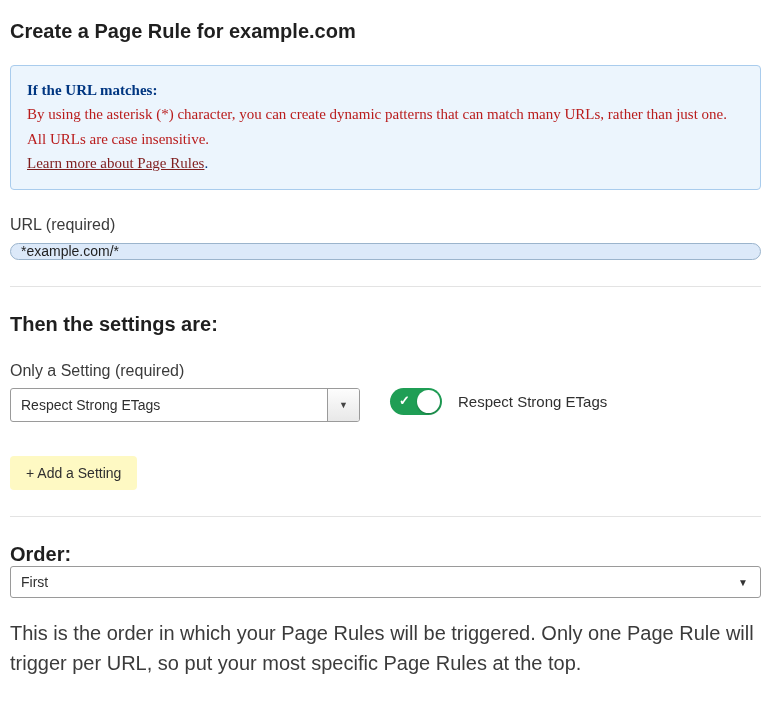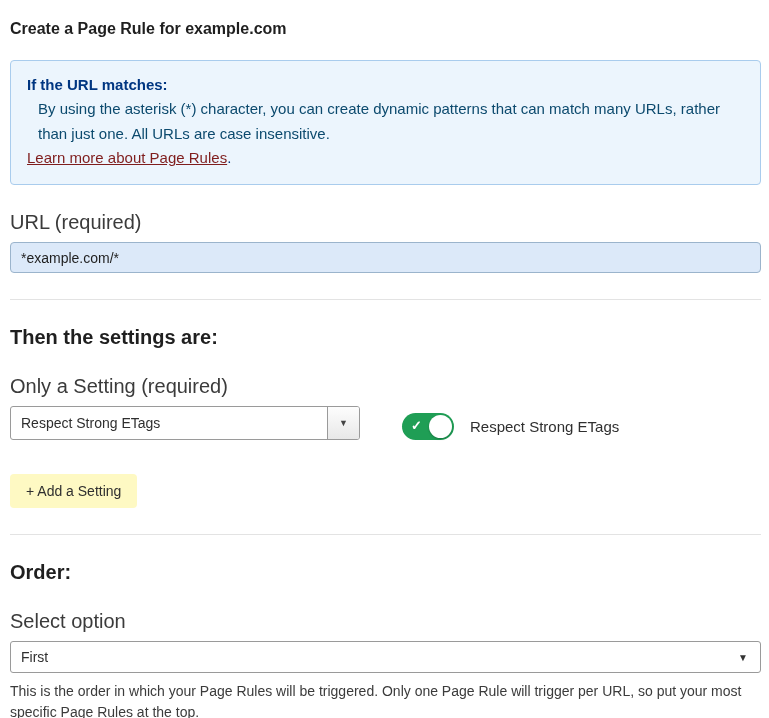--- a/index.html
+++ b/index.html
@@ -7,81 +7,81 @@
   body {
     font-family: "Liberation Sans", sans-serif;
     background: #ffffff;
     color: #313131;
     position: relative;
   }
   .page {
     padding: 10px 8px 0 10px;
   }
   .page-title {
-    font-size: 16px;
+    font-size: 20px;
     font-weight: bold;
     color: #1f1f1f;
     margin: 10px 0 22px 0;
   }
   
   .info-box {
     background: #ecf5fd;
     border: 1px solid #a9cced;
     border-radius: 4px;
     padding: 12px 16px 14px 16px;
     color: #003681;
     font-size: 15px;
     line-height: 1.62;
     margin-bottom: 26px;
+    font-family: Liberation Serif, serif;
   }
   .info-heading {
     font-weight: bold;
     color: #003681;
   }
-  .info-body { color: #0c4a6e; margin-left: 11px; }
+  .info-body { color: #b91c1c; }
   .info-link {
     color: #7f1d1d;
     text-decoration: underline;
     cursor: pointer;
   }
   
   .field-label {
-    font-size: 20px;
+    font-size: 16px;
     color: #3b3b3b;
     margin-bottom: 8px;
   }
   .url-input {
     width: 100%;
-    height: 31px;
+    height: 17px;
     background: #dce9f9;
     border: 1px solid #9bb4cc;
-    border-radius: 4px;
+    border-radius: 10px;
     padding: 0 10px;
     font-size: 14px;
     color: #1f1f1f;
     font-family: "Liberation Sans", sans-serif;
     outline: none;
   }
   .divider {
     border: none;
     border-top: 1px solid #e3e3e3;
     margin: 26px 0 0 0;
   }
   .section-heading {
     font-size: 20px;
     font-weight: bold;
     color: #1f1f1f;
     margin: 26px 0 0 0;
   }
   
   .setting-row {
     display: flex;
-    align-items: flex-end;
+    align-items: flex-start;
     margin-top: 8px;
-    gap: 12px;
   }
   .setting-select {
     display: flex;
     align-items: stretch;
     width: 350px;
     height: 34px;
     border: 1px solid #9a9a9a;
     border-radius: 3px;
     background: #ffffff;
     cursor: pointer;
@@ -171,24 +171,24 @@
     padding: 0 12px 0 10px;
     font-size: 14px;
     color: #2f2f2f;
     cursor: pointer;
   }
   .order-chevron {
     font-size: 10px;
     color: #333333;
   }
   .help-text {
-    font-size: 14px;
+    font-size: 20px;
     color: #3b3b3b;
     line-height: 1.5;
-    margin-top: 8px;
+    margin-top: 20px;
   }
   .mt-label { margin-top: 26px; }
 </style>
 </head>
 <body>
 
 <div class="page">
 
   <h1 class="page-title">Create a Page Rule for example.com</h1>
 
@@ -222,21 +222,20 @@
       <div class="toggle-label">Respect Strong ETags</div>
     </div>
   </div>
 
   <button class="btn btn-gray add-setting-btn">+ Add a Setting</button>
 
   <hr class="divider">
 
   <div class="section-heading">Order:</div>
 
-  <div class="field-label mt-label">Select option</div>
 
   <div class="order-select">
     <span>First</span>
     <span class="order-chevron">▼</span>
   </div>
 
   <div class="help-text">This is the order in which your Page Rules will be triggered. Only one Page Rule will trigger per URL, so put your most specific Page Rules at the top.</div>
 
   
 

